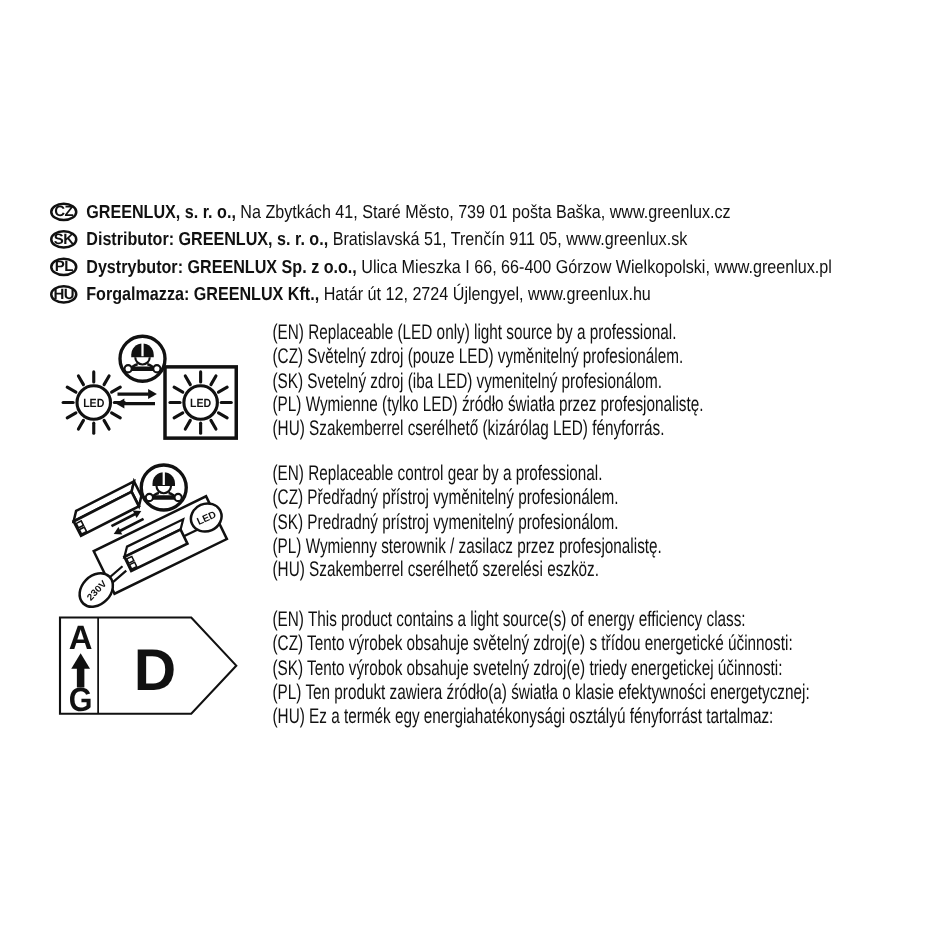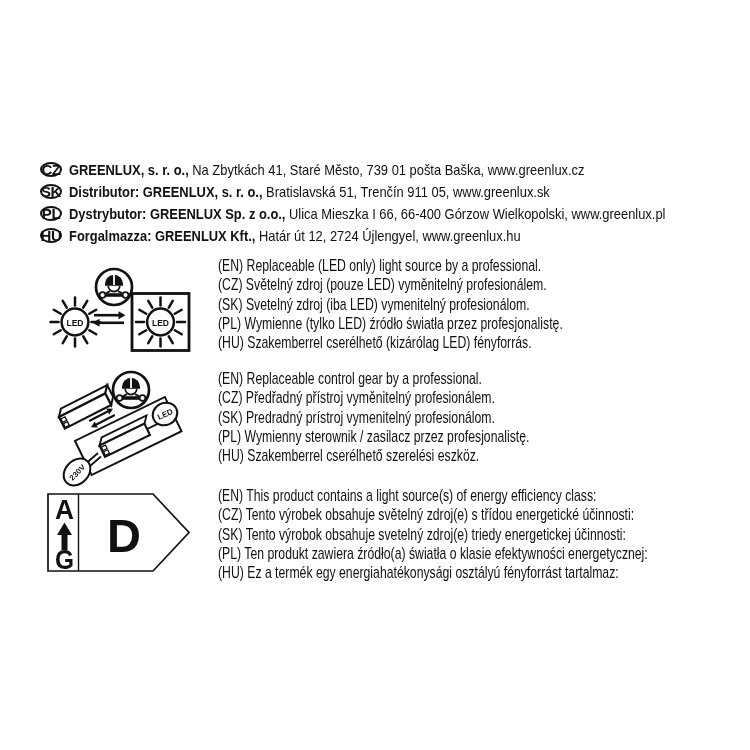--- a/index.html
+++ b/index.html
@@ -8,21 +8,21 @@
     background:#ffffff;color:#111;
     font-family:"Liberation Sans", sans-serif;
   }
   
   .addr{position:absolute;left:40px;top:158px}
   .addr-row{display:flex;align-items:center;height:22px}
   .badge{
     flex:0 0 auto;box-sizing:border-box;width:22px;height:15px;
     border:2px solid #111;border-radius:50%;
     display:flex;align-items:center;justify-content:center;
-    font-weight:bold;font-size:15px;letter-spacing:-0.4px;
+    font-weight:bold;font-size:12px;letter-spacing:-0.4px;
     margin-right:7px;
   }
   .addr-text{
     white-space:nowrap;font-size:15px;
     transform:scaleX(0.86);transform-origin:0 50%;
   }
   .addr-text b{font-weight:bold}
   
   .lang{
     position:absolute;left:218px;white-space:nowrap;

